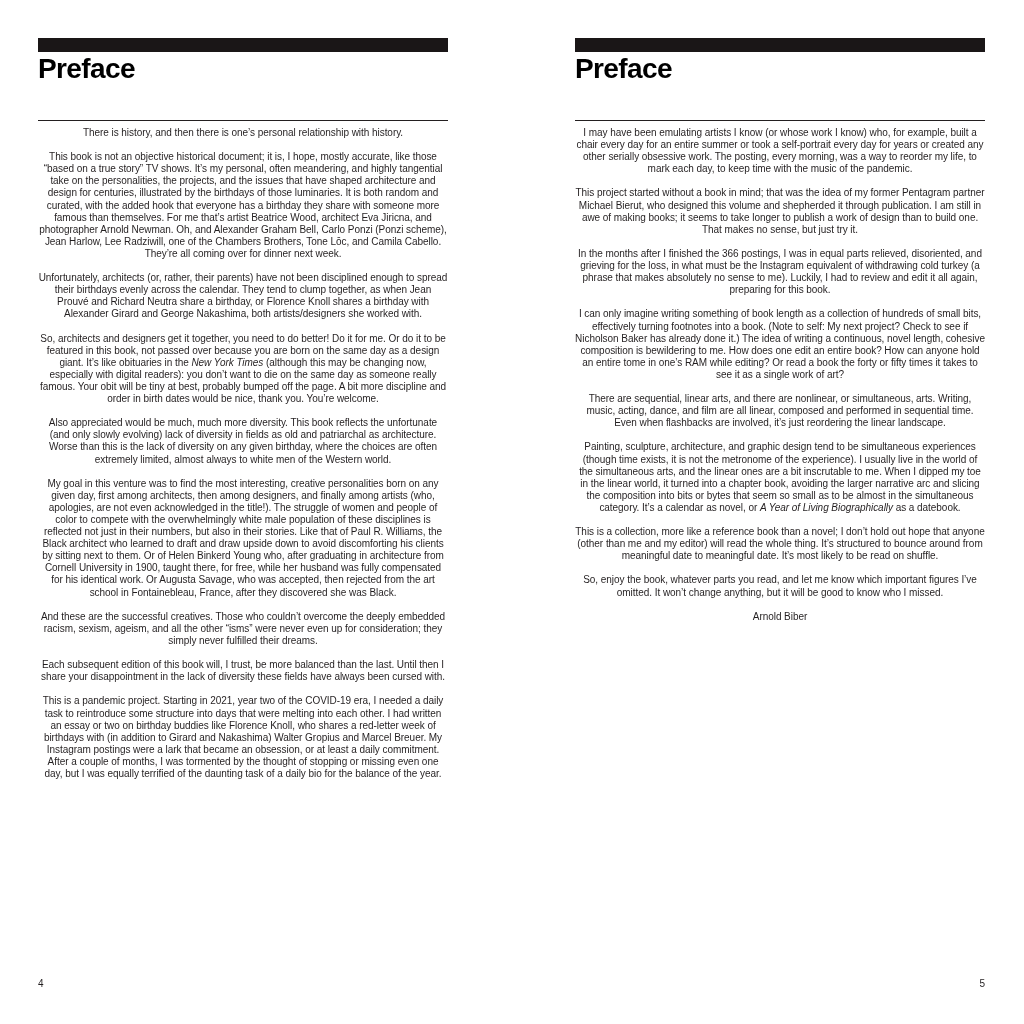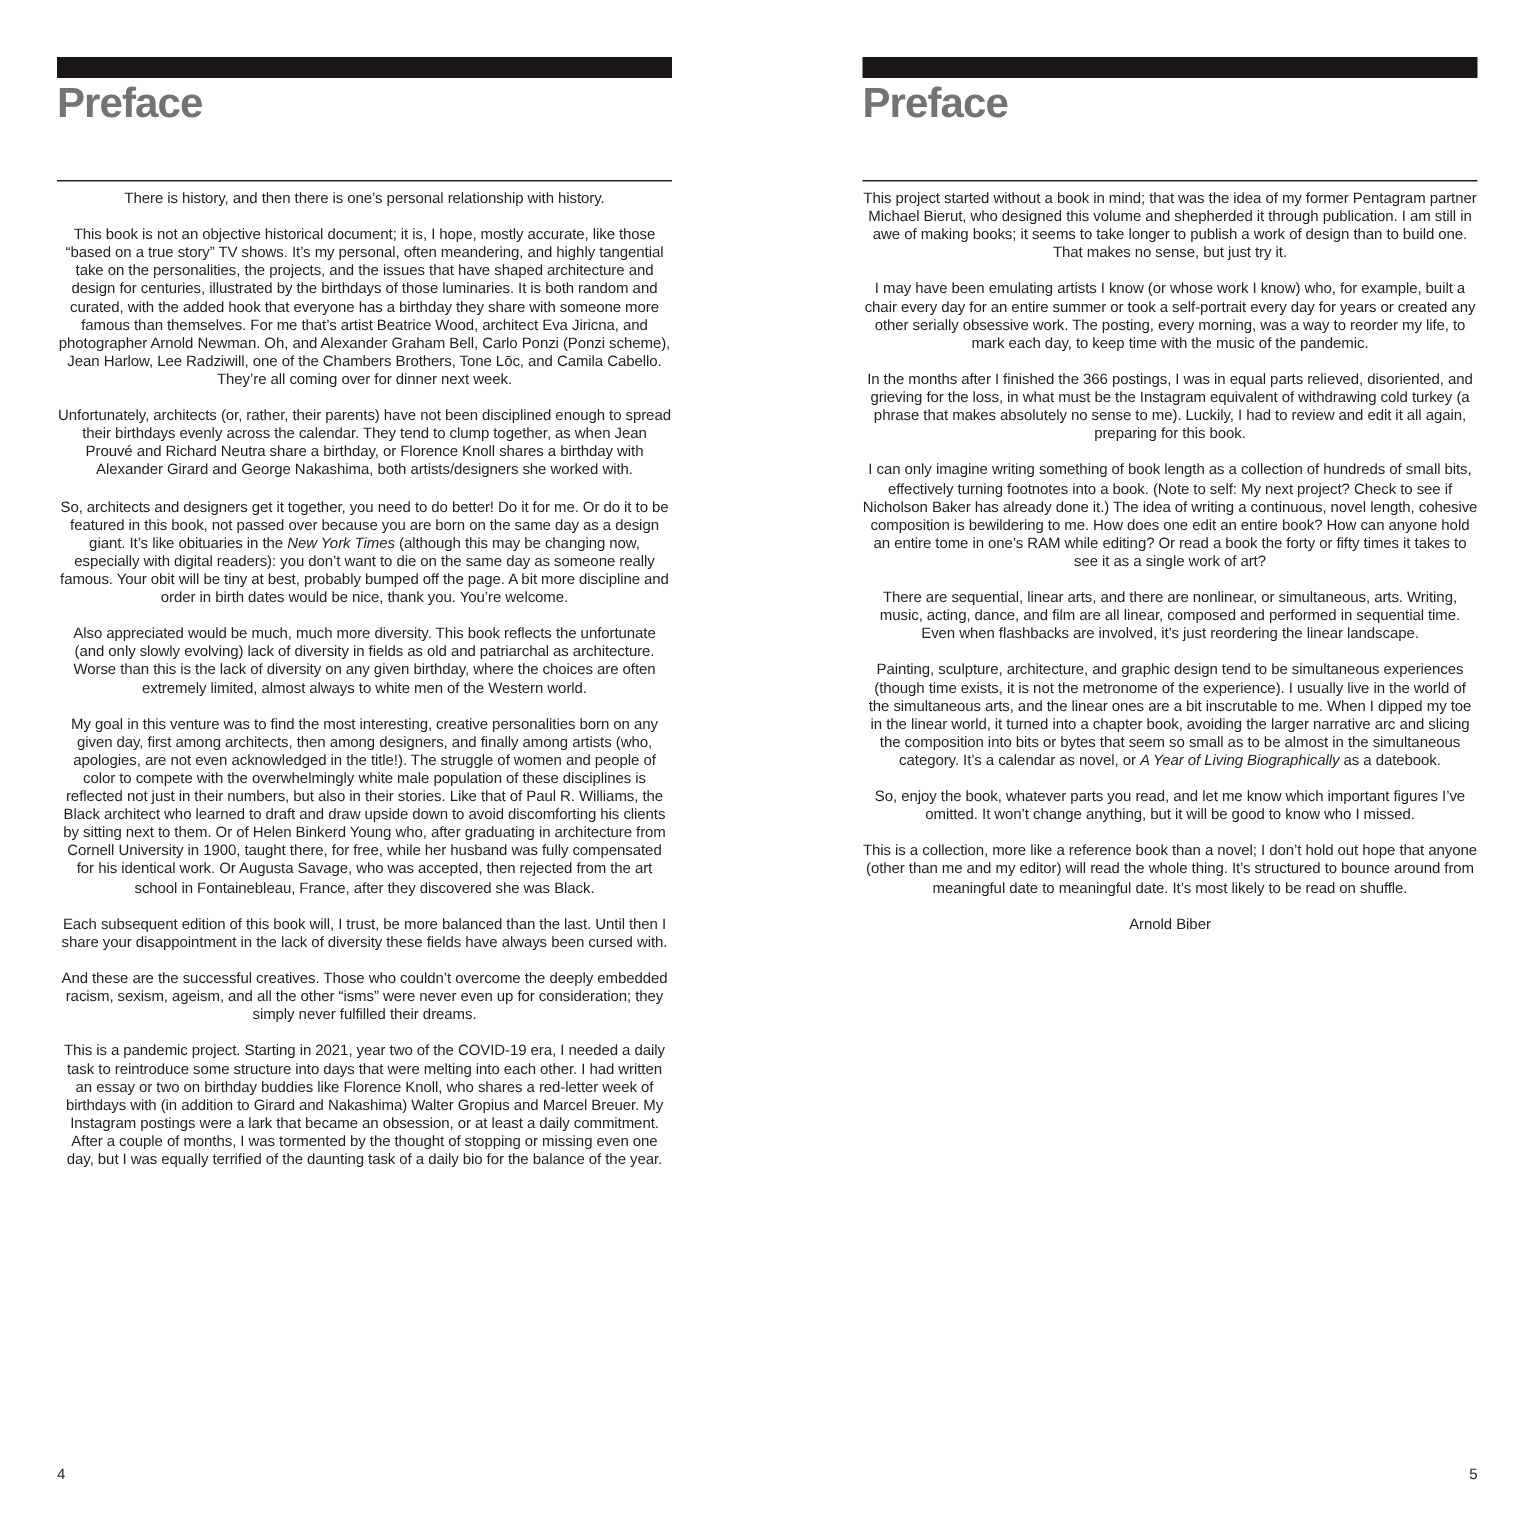--- a/index.html
+++ b/index.html
@@ -17,21 +17,21 @@
 
   .top-bar {
     position: absolute; top: 38px; left: 0;
     width: 410px; height: 14px;
     background: #1a1617;
   }
   .page-title {
     position: absolute; top: 53px; left: 0; margin: 0;
     font-size: 28px; font-weight: bold;
     letter-spacing: -0.6px;
-    color: #737373;
+    color: #000000;
   }
   .head-rule {
     position: absolute; top: 120px; left: 0;
     width: 410px; height: 0;
     border-top: 1.5px solid #231f20;
   }
   .page-body {
     position: absolute; top: 127px; left: 0;
     width: 410px;
     font-size: 10px; line-height: 12.1px;
@@ -55,36 +55,36 @@
   <div class="top-bar"></div>
   <h1 class="page-title">Preface</h1>
   <div class="head-rule"></div>
   <div class="page-body">
       <p><span>There is history, and then there is one’s personal relationship with history.</span></p>
       <p><span>This book is not an objective historical document; it is, I hope, mostly accurate, like those “based on a true story” TV shows. It’s my personal, often meandering, and highly tangential take on the personalities, the projects, and the issues that have shaped architecture and design for centuries, illustrated by the birthdays of those luminaries. It is both random and curated, with the added hook that everyone has a birthday they share with someone more famous than themselves. For me that’s artist Beatrice Wood, architect Eva Jiricna, and photographer Arnold Newman. Oh, and Alexander Graham Bell, Carlo Ponzi (Ponzi scheme), Jean Harlow, Lee Radziwill, one of the Chambers Brothers, Tone Lōc, and Camila Cabello. They’re all coming over for dinner next week.</span></p>
       <p><span>Unfortunately, architects (or, rather, their parents) have not been disciplined enough to spread their birthdays evenly across the calendar. They tend to clump together, as when Jean Prouvé and Richard Neutra share a birthday, or Florence Knoll shares a birthday with Alexander Girard and George Nakashima, both artists/designers she worked with.</span></p>
       <p><span>So, architects and designers get it together, you need to do better! Do it for me. Or do it to be featured in this book, not passed over because you are born on the same day as a design giant. It’s like obituaries in the </span><i>New York Times</i><span> (although this may be changing now, especially with digital readers): you don’t want to die on the same day as someone really famous. Your obit will be tiny at best, probably bumped off the page. A bit more discipline and order in birth dates would be nice, thank you. You’re welcome.</span></p>
       <p><span>Also appreciated would be much, much more diversity. This book reflects the unfortunate (and only slowly evolving) lack of diversity in fields as old and patriarchal as architecture. Worse than this is the lack of diversity on any given birthday, where the choices are often extremely limited, almost always to white men of the Western world.</span></p>
       <p><span>My goal in this venture was to find the most interesting, creative personalities born on any given day, first among architects, then among designers, and finally among artists (who, apologies, are not even acknowledged in the title!). The struggle of women and people of color to compete with the overwhelmingly white male population of these disciplines is reflected not just in their numbers, but also in their stories. Like that of Paul R. Williams, the Black architect who learned to draft and draw upside down to avoid discomforting his clients by sitting next to them. Or of Helen Binkerd Young who, after graduating in architecture from Cornell University in 1900, taught there, for free, while her husband was fully compensated for his identical work. Or Augusta Savage, who was accepted, then rejected from the art school in Fontainebleau, France, after they discovered she was Black.</span></p>
+      <p><span>And these are the successful creatives. Those who couldn’t overcome the deeply embedded racism, sexism, ageism, and all the other “isms” were never even up for consideration; they simply never fulfilled their dreams.</span></p>
       <p><span>Each subsequent edition of this book will, I trust, be more balanced than the last. Until then I share your disappointment in the lack of diversity these fields have always been cursed with.</span></p>
-      <p><span>And these are the successful creatives. Those who couldn’t overcome the deeply embedded racism, sexism, ageism, and all the other “isms” were never even up for consideration; they simply never fulfilled their dreams.</span></p>
       <p><span>This is a pandemic project. Starting in 2021, year two of the COVID-19 era, I needed a daily task to reintroduce some structure into days that were melting into each other. I had written an essay or two on birthday buddies like Florence Knoll, who shares a red-letter week of birthdays with (in addition to Girard and Nakashima) Walter Gropius and Marcel Breuer. My Instagram postings were a lark that became an obsession, or at least a daily commitment. After a couple of months, I was tormented by the thought of stopping or missing even one day, but I was equally terrified of the daunting task of a daily bio for the balance of the year.</span></p>
     </div>
   <div class="folio folio-left">4</div>
 </div>
 
 <div class="page page-right">
   <div class="top-bar"></div>
   <h1 class="page-title">Preface</h1>
   <div class="head-rule"></div>
   <div class="page-body">
+      <p><span>I may have been emulating artists I know (or whose work I know) who, for example, built a chair every day for an entire summer or took a self-portrait every day for years or created any other serially obsessive work. The posting, every morning, was a way to reorder my life, to mark each day, to keep time with the music of the pandemic.</span></p>
       <p><span>This project started without a book in mind; that was the idea of my former Pentagram partner Michael Bierut, who designed this volume and shepherded it through publication. I am still in awe of making books; it seems to take longer to publish a work of design than to build one. That makes no sense, but just try it.</span></p>
-      <p><span>I may have been emulating artists I know (or whose work I know) who, for example, built a chair every day for an entire summer or took a self-portrait every day for years or created any other serially obsessive work. The posting, every morning, was a way to reorder my life, to mark each day, to keep time with the music of the pandemic.</span></p>
       <p><span>In the months after I finished the 366 postings, I was in equal parts relieved, disoriented, and grieving for the loss, in what must be the Instagram equivalent of withdrawing cold turkey (a phrase that makes absolutely no sense to me). Luckily, I had to review and edit it all again, preparing for this book.</span></p>
       <p><span>I can only imagine writing something of book length as a collection of hundreds of small bits, effectively turning footnotes into a book. (Note to self: My next project? Check to see if Nicholson Baker has already done it.) The idea of writing a continuous, novel length, cohesive composition is bewildering to me. How does one edit an entire book? How can anyone hold an entire tome in one’s RAM while editing? Or read a book the forty or fifty times it takes to see it as a single work of art?</span></p>
       <p><span>There are sequential, linear arts, and there are nonlinear, or simultaneous, arts. Writing, music, acting, dance, and film are all linear, composed and performed in sequential time. Even when flashbacks are involved, it’s just reordering the linear landscape.</span></p>
       <p><span>Painting, sculpture, architecture, and graphic design tend to be simultaneous experiences (though time exists, it is not the metronome of the experience). I usually live in the world of the simultaneous arts, and the linear ones are a bit inscrutable to me. When I dipped my toe in the linear world, it turned into a chapter book, avoiding the larger narrative arc and slicing the composition into bits or bytes that seem so small as to be almost in the simultaneous category. It’s a calendar as novel, or </span><i>A Year of Living Biographically</i><span> as a datebook.</span></p>
+      <p><span>This is a collection, more like a reference book than a novel; I don’t hold out hope that anyone (other than me and my editor) will read the whole thing. It’s structured to bounce around from meaningful date to meaningful date. It’s most likely to be read on shuffle.</span></p>
       <p><span>So, enjoy the book, whatever parts you read, and let me know which important figures I’ve omitted. It won’t change anything, but it will be good to know who I missed.</span></p>
-      <p><span>This is a collection, more like a reference book than a novel; I don’t hold out hope that anyone (other than me and my editor) will read the whole thing. It’s structured to bounce around from meaningful date to meaningful date. It’s most likely to be read on shuffle.</span></p>
       <p><span>Arnold Biber</span></p>
     </div>
   <div class="folio folio-right">5</div>
 </div>
 
 </body></html>

